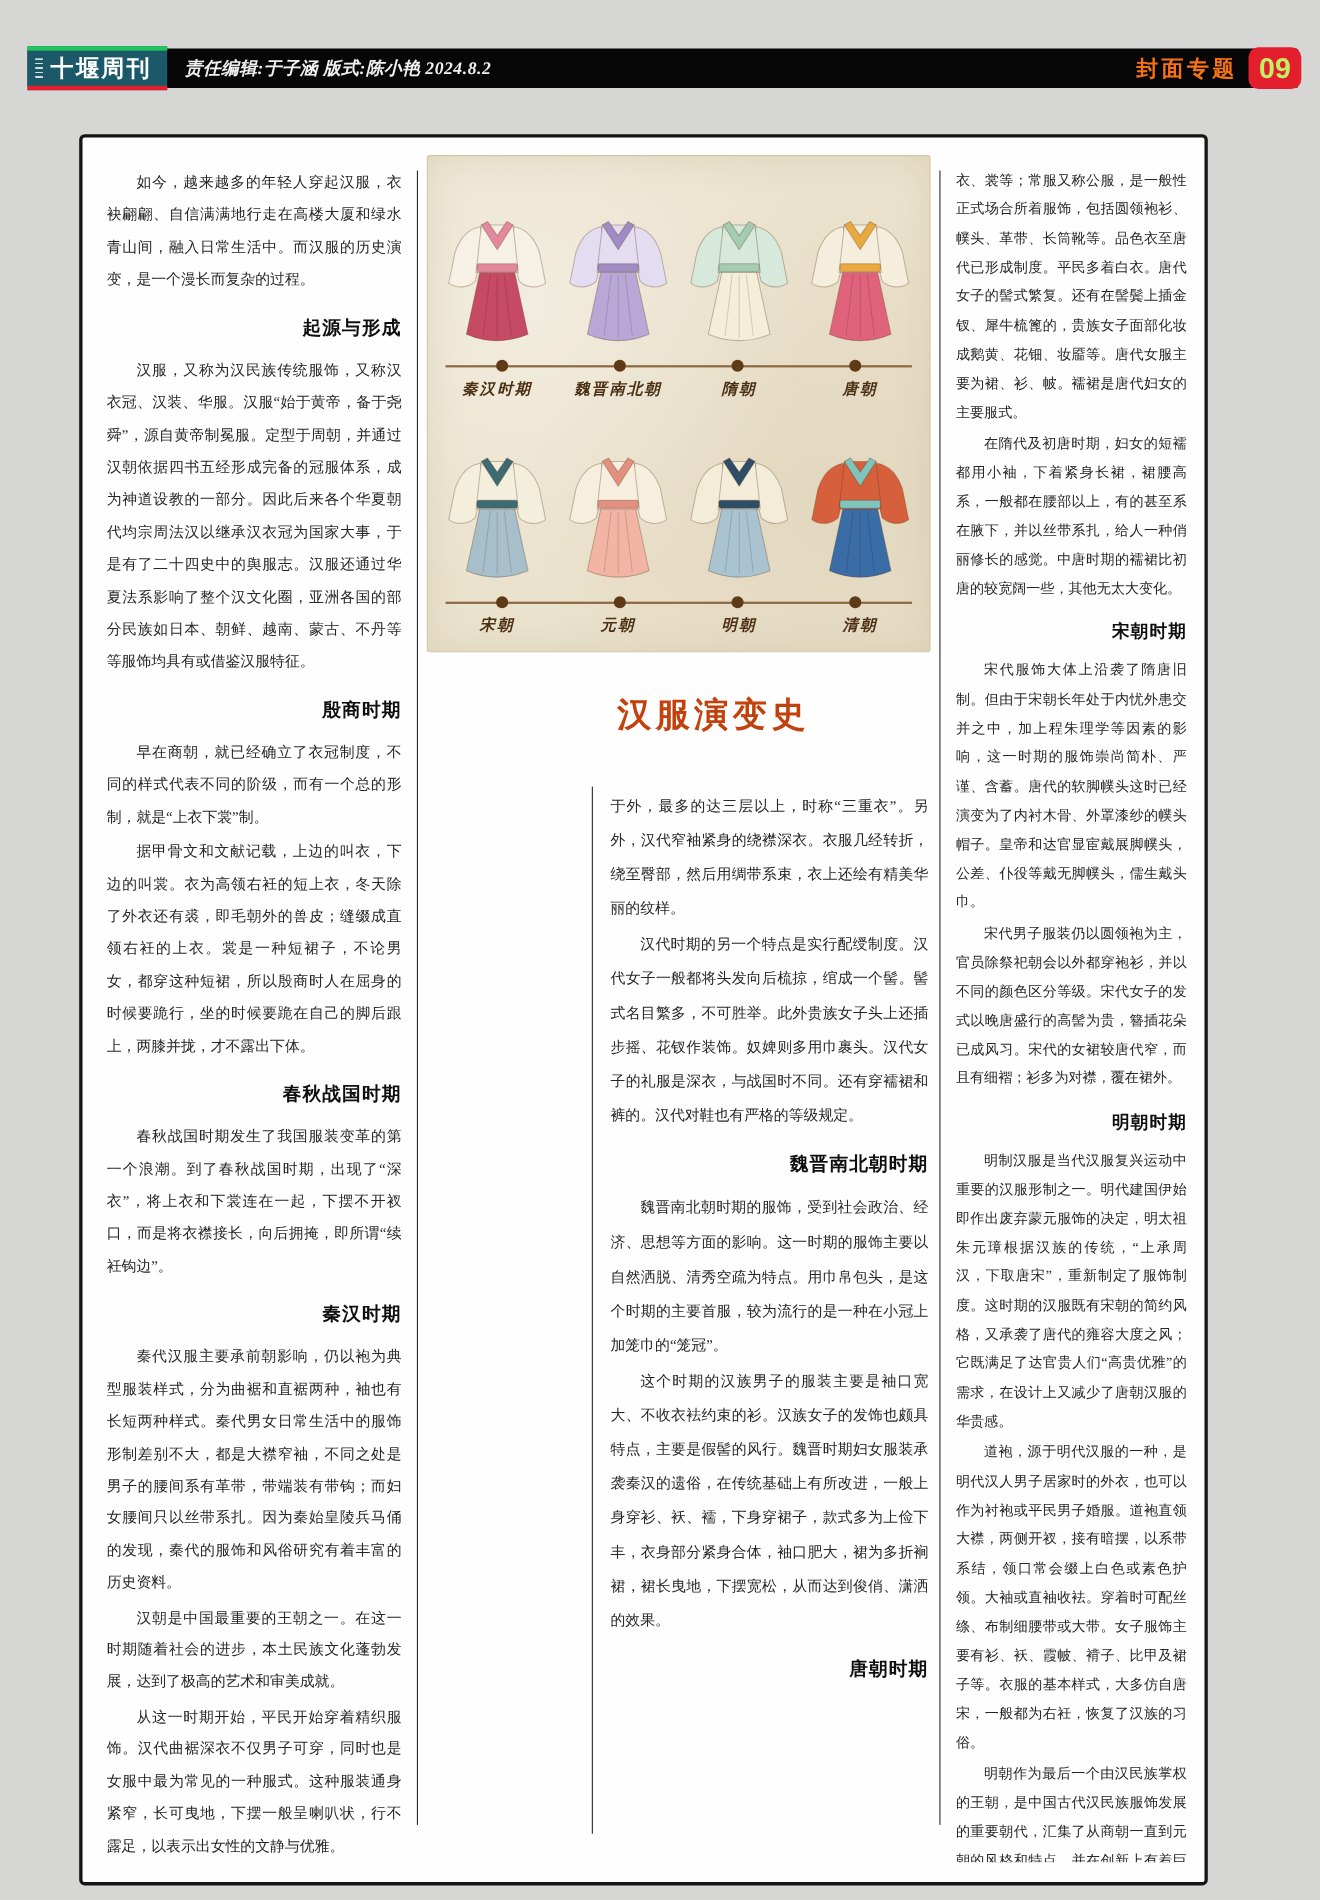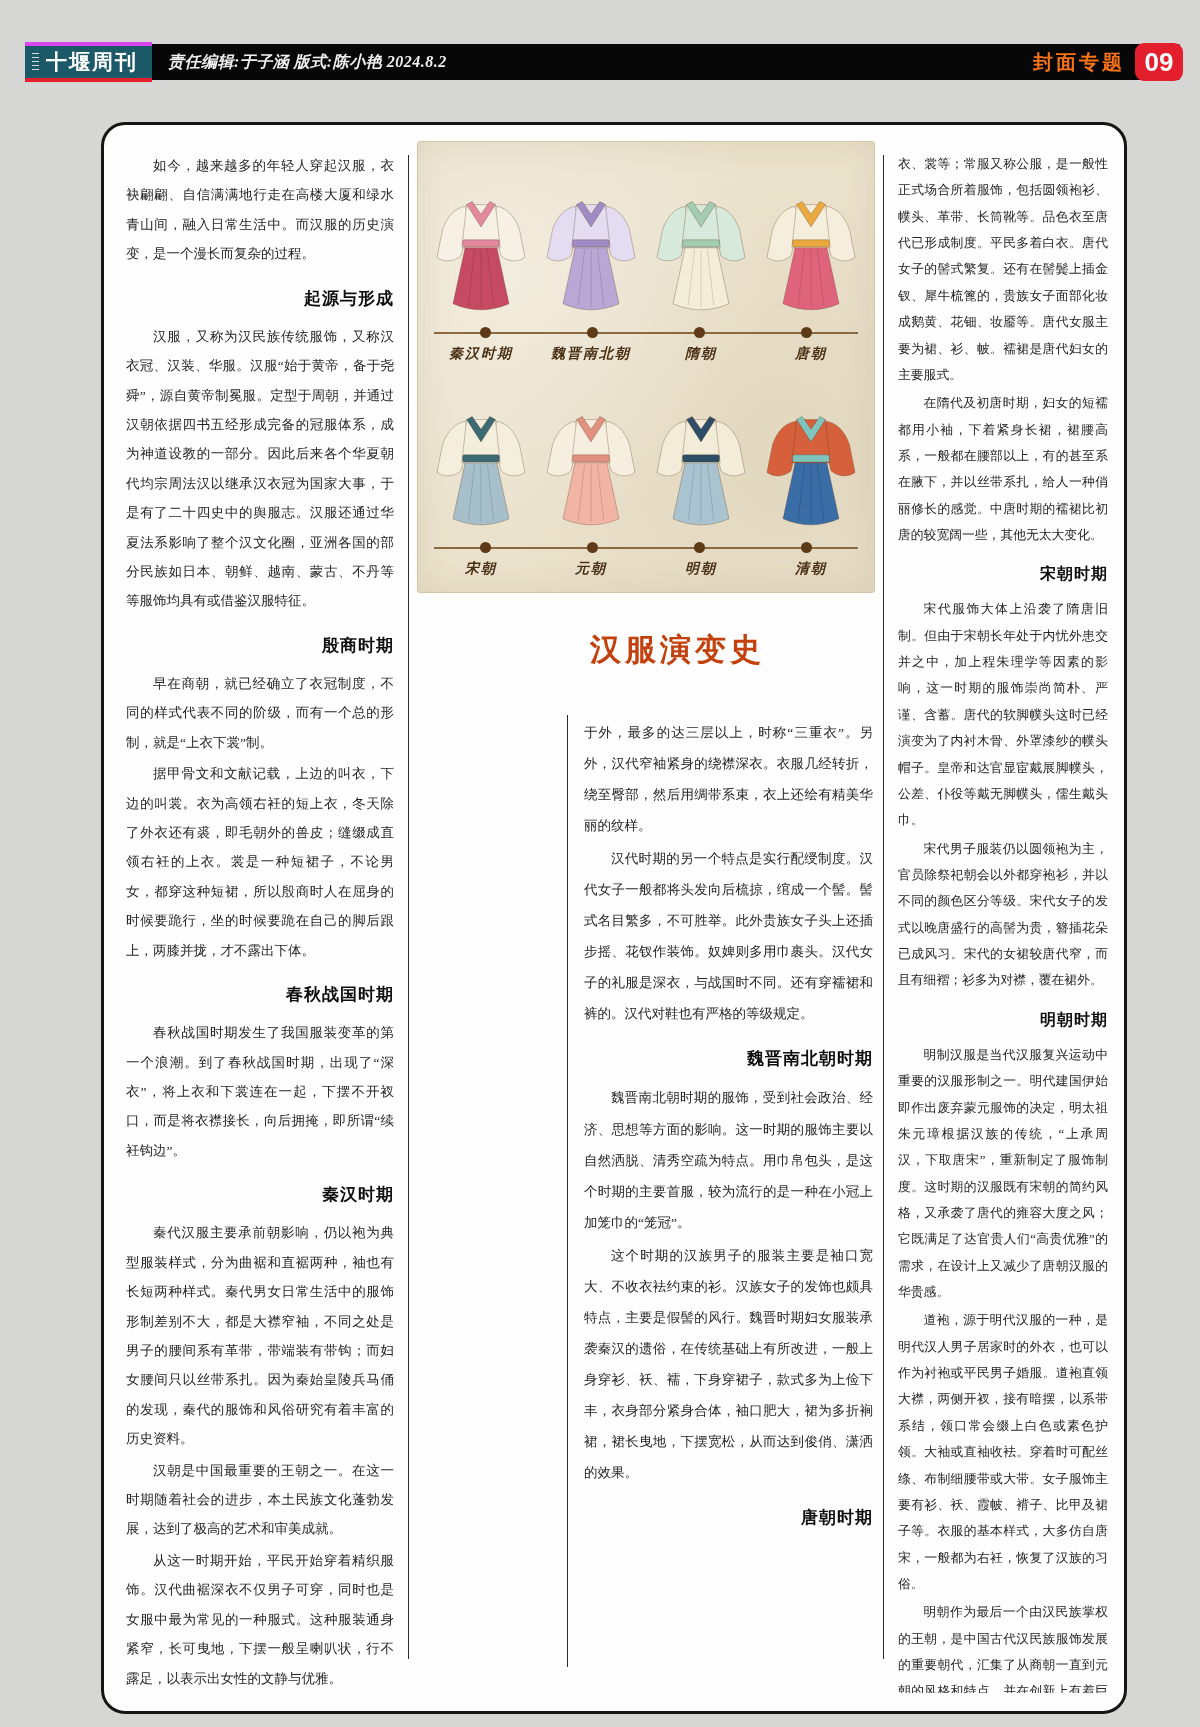--- a/index.html
+++ b/index.html
@@ -10,44 +10,44 @@
     font-family:"Liberation Serif","DejaVu Serif",serif;
     overflow:hidden; position:relative;
   }
   
   .masthead{
     position:absolute; left:25px; top:44px; width:1155px; height:36px;
     background:#070707; display:flex; align-items:center; border-radius:2px;
   }
   .logo{
     align-self:stretch; display:flex; align-items:center; gap:7px;
-    background:#1c5968; border-top:4px solid #d946ef; border-bottom:4px solid #e31e2d;
+    background:#1c5968; border-top:4px solid #22c55e; border-bottom:4px solid #e31e2d;
     padding:0 14px 0 7px; margin:-2px 0;
   }
   .logo-side{
     width:7px; height:18px; opacity:.85;
     background:repeating-linear-gradient(to bottom, rgba(255,255,255,.95) 0 1.5px, transparent 1.5px 4px);
   }
   .logo-text{ color:#ffffff; font-weight:700; font-size:21px; letter-spacing:2px; }
   .editor-line{
     margin-left:16px; color:#f0f0f0; font-size:16px; font-weight:700;
     font-style:italic; letter-spacing:.5px;
   }
   .mast-spacer{ flex:1; }
   .section-label{ color:#f97316; font-size:20px; font-weight:800; letter-spacing:3px; margin-right:10px; }
   .page-number{
-    background:#e31e2d; color:#ffffff; font-weight:800; font-size:26px;
+    background:#e31e2d; color:#bef264; font-weight:800; font-size:26px;
     height:38px; min-width:48px; display:grid; place-items:center;
     border-radius:9px; font-family:"Liberation Sans","DejaVu Sans",sans-serif;
     margin-right:-3px;
   }
   
   .card{
-    position:absolute; left:101px; top:122px; width:1026px; height:1592px;
-    background:#fefefe; border:3px solid #151515; border-radius:24px;
+    position:absolute; left:72px; top:122px; width:1026px; height:1592px;
+    background:#fefefe; border:3px solid #151515; border-radius:5px;
     display:flex; overflow:hidden; padding:16px 10px 18px 12px;
   }
   .col-left{ width:292px; padding:10px 14px 0 10px; }
   .col-right{ flex:1; padding:10px 6px 0 14px; }
   .vrule{ width:1px; background:#2b2b2b; margin:14px 0 34px; }
   .col-mid{ width:474px; padding:0 8px; display:flex; flex-direction:column; }
   
   .figure-box{
     height:452px; flex:none;
     background:#ebe2cd;

